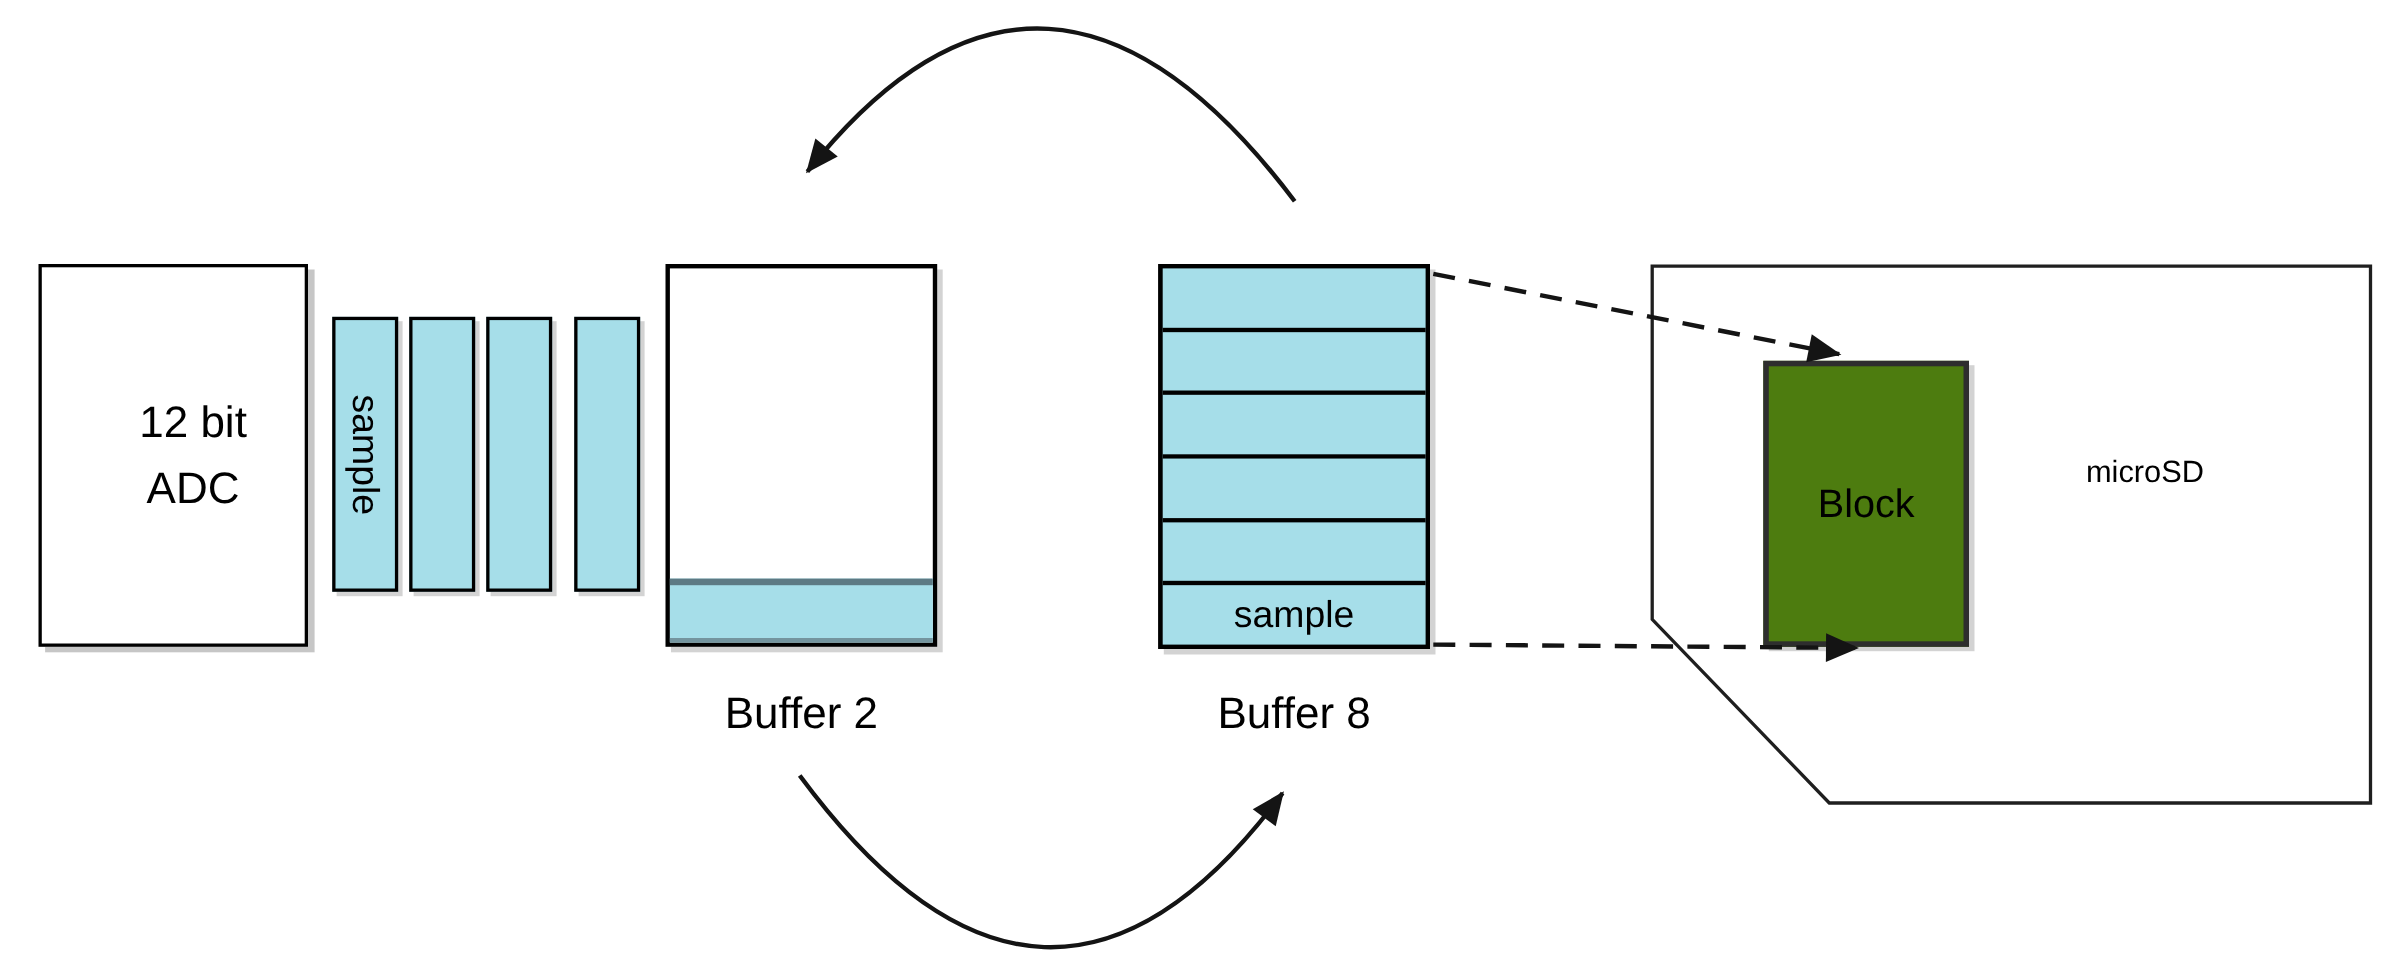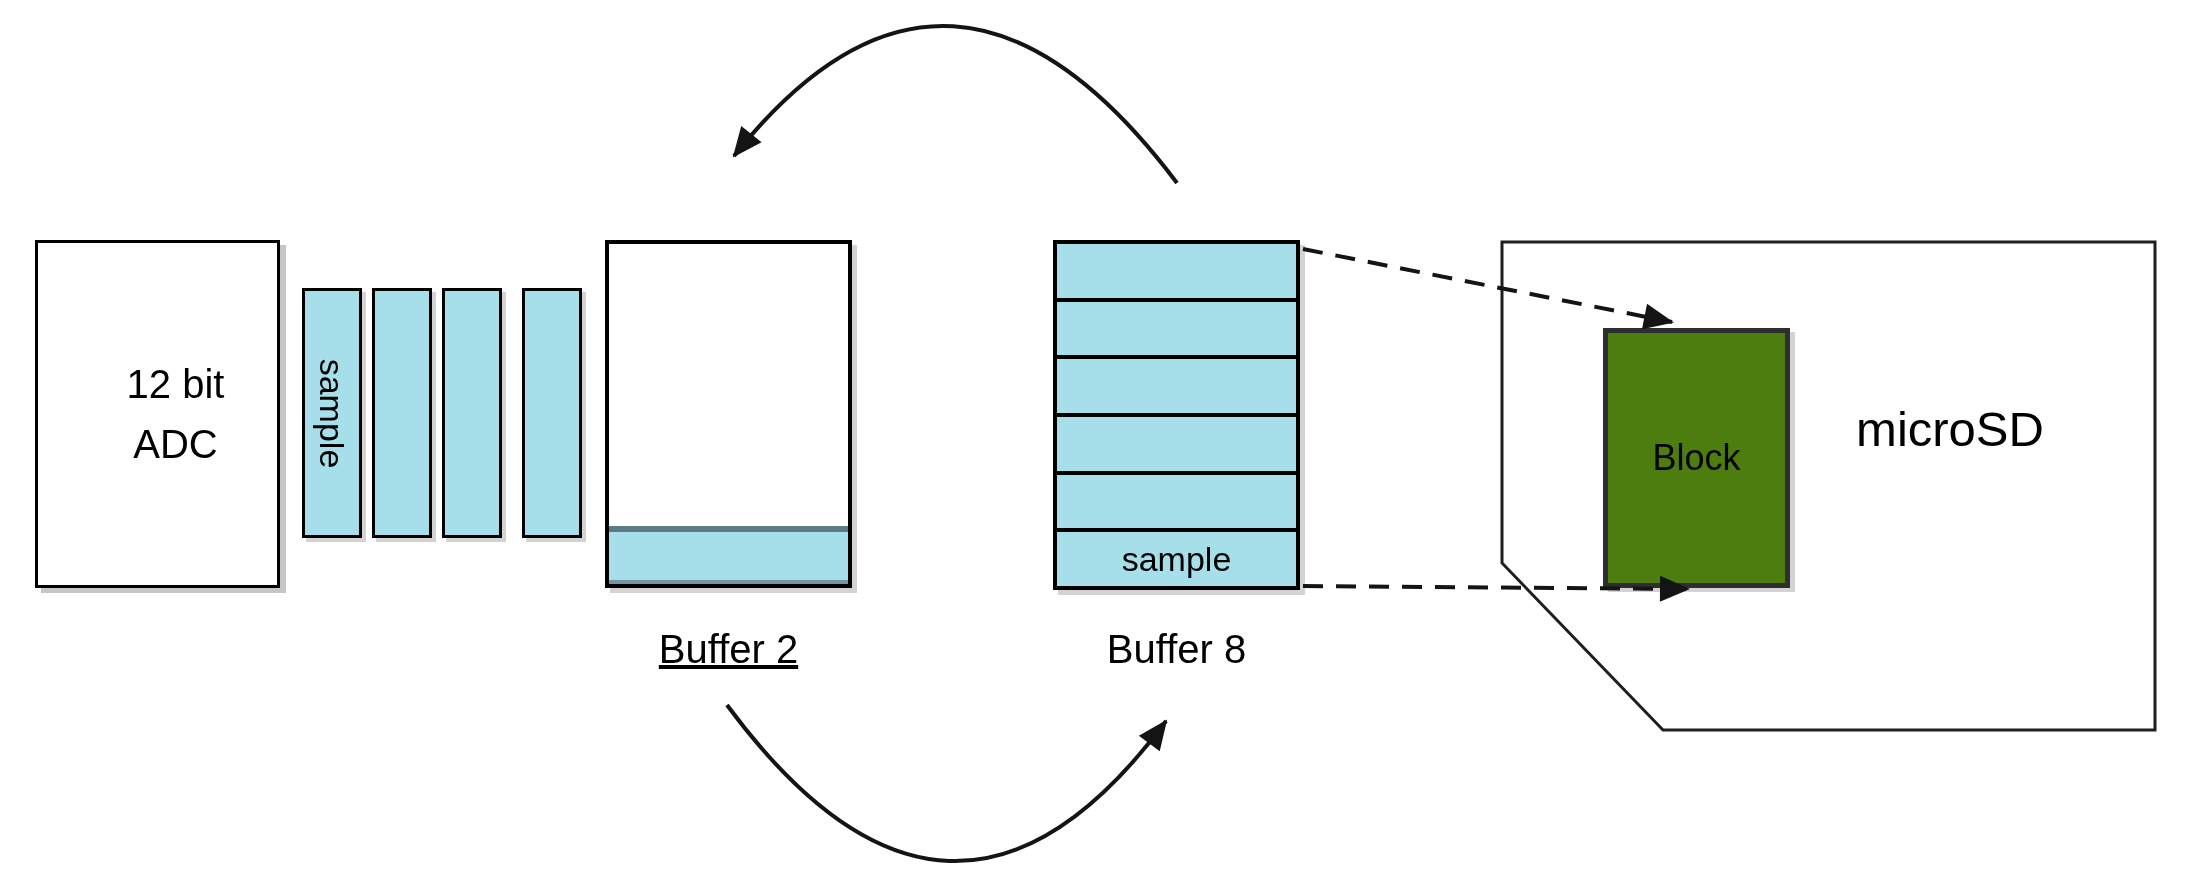--- a/index.html
+++ b/index.html
@@ -84,39 +84,39 @@
   }
   .b1-row:last-child { border-bottom: none; }
   .b1-sample { font-size: 34px; }
 
   
   .buffer-label {
     top: 626px; height: 46px;
     display: flex; align-items: center; justify-content: center;
     font-size: 40px;
   }
-  .buffer2-label { left: 605px; width: 247px; text-decoration: underline; }
+  .buffer2-label { left: 605px; width: 247px; }
   .buffer1-label { left: 1053px; width: 247px; }
 
   
   .block-box {
     left: 1603px; top: 328px; width: 187px; height: 260px;
     background: #4d7c0f;
     border: 5px solid #2e2e2e;
     box-shadow: 5px 4px 0 rgba(128,128,128,0.35);
     display: flex; align-items: center; justify-content: center;
     font-size: 36px;
     z-index: 3;
   }
 
   
   .sd-label {
     left: 1800px; top: 398px; width: 300px;
     text-align: center;
-    font-size: 49px; line-height: 62px;
+    font-size: 28px; line-height: 62px;
     z-index: 3;
   }
 </style>
 </head>
 <body>
 
 <div class="stage">
 
   <svg class="svg-layer bg-layer" viewBox="0 0 2187 886">
     <polygon points="1502,242 2155,242 2155,730 1663,730 1502,563" fill="#ffffff" stroke="#1f1f1f" stroke-width="3"></polygon>

